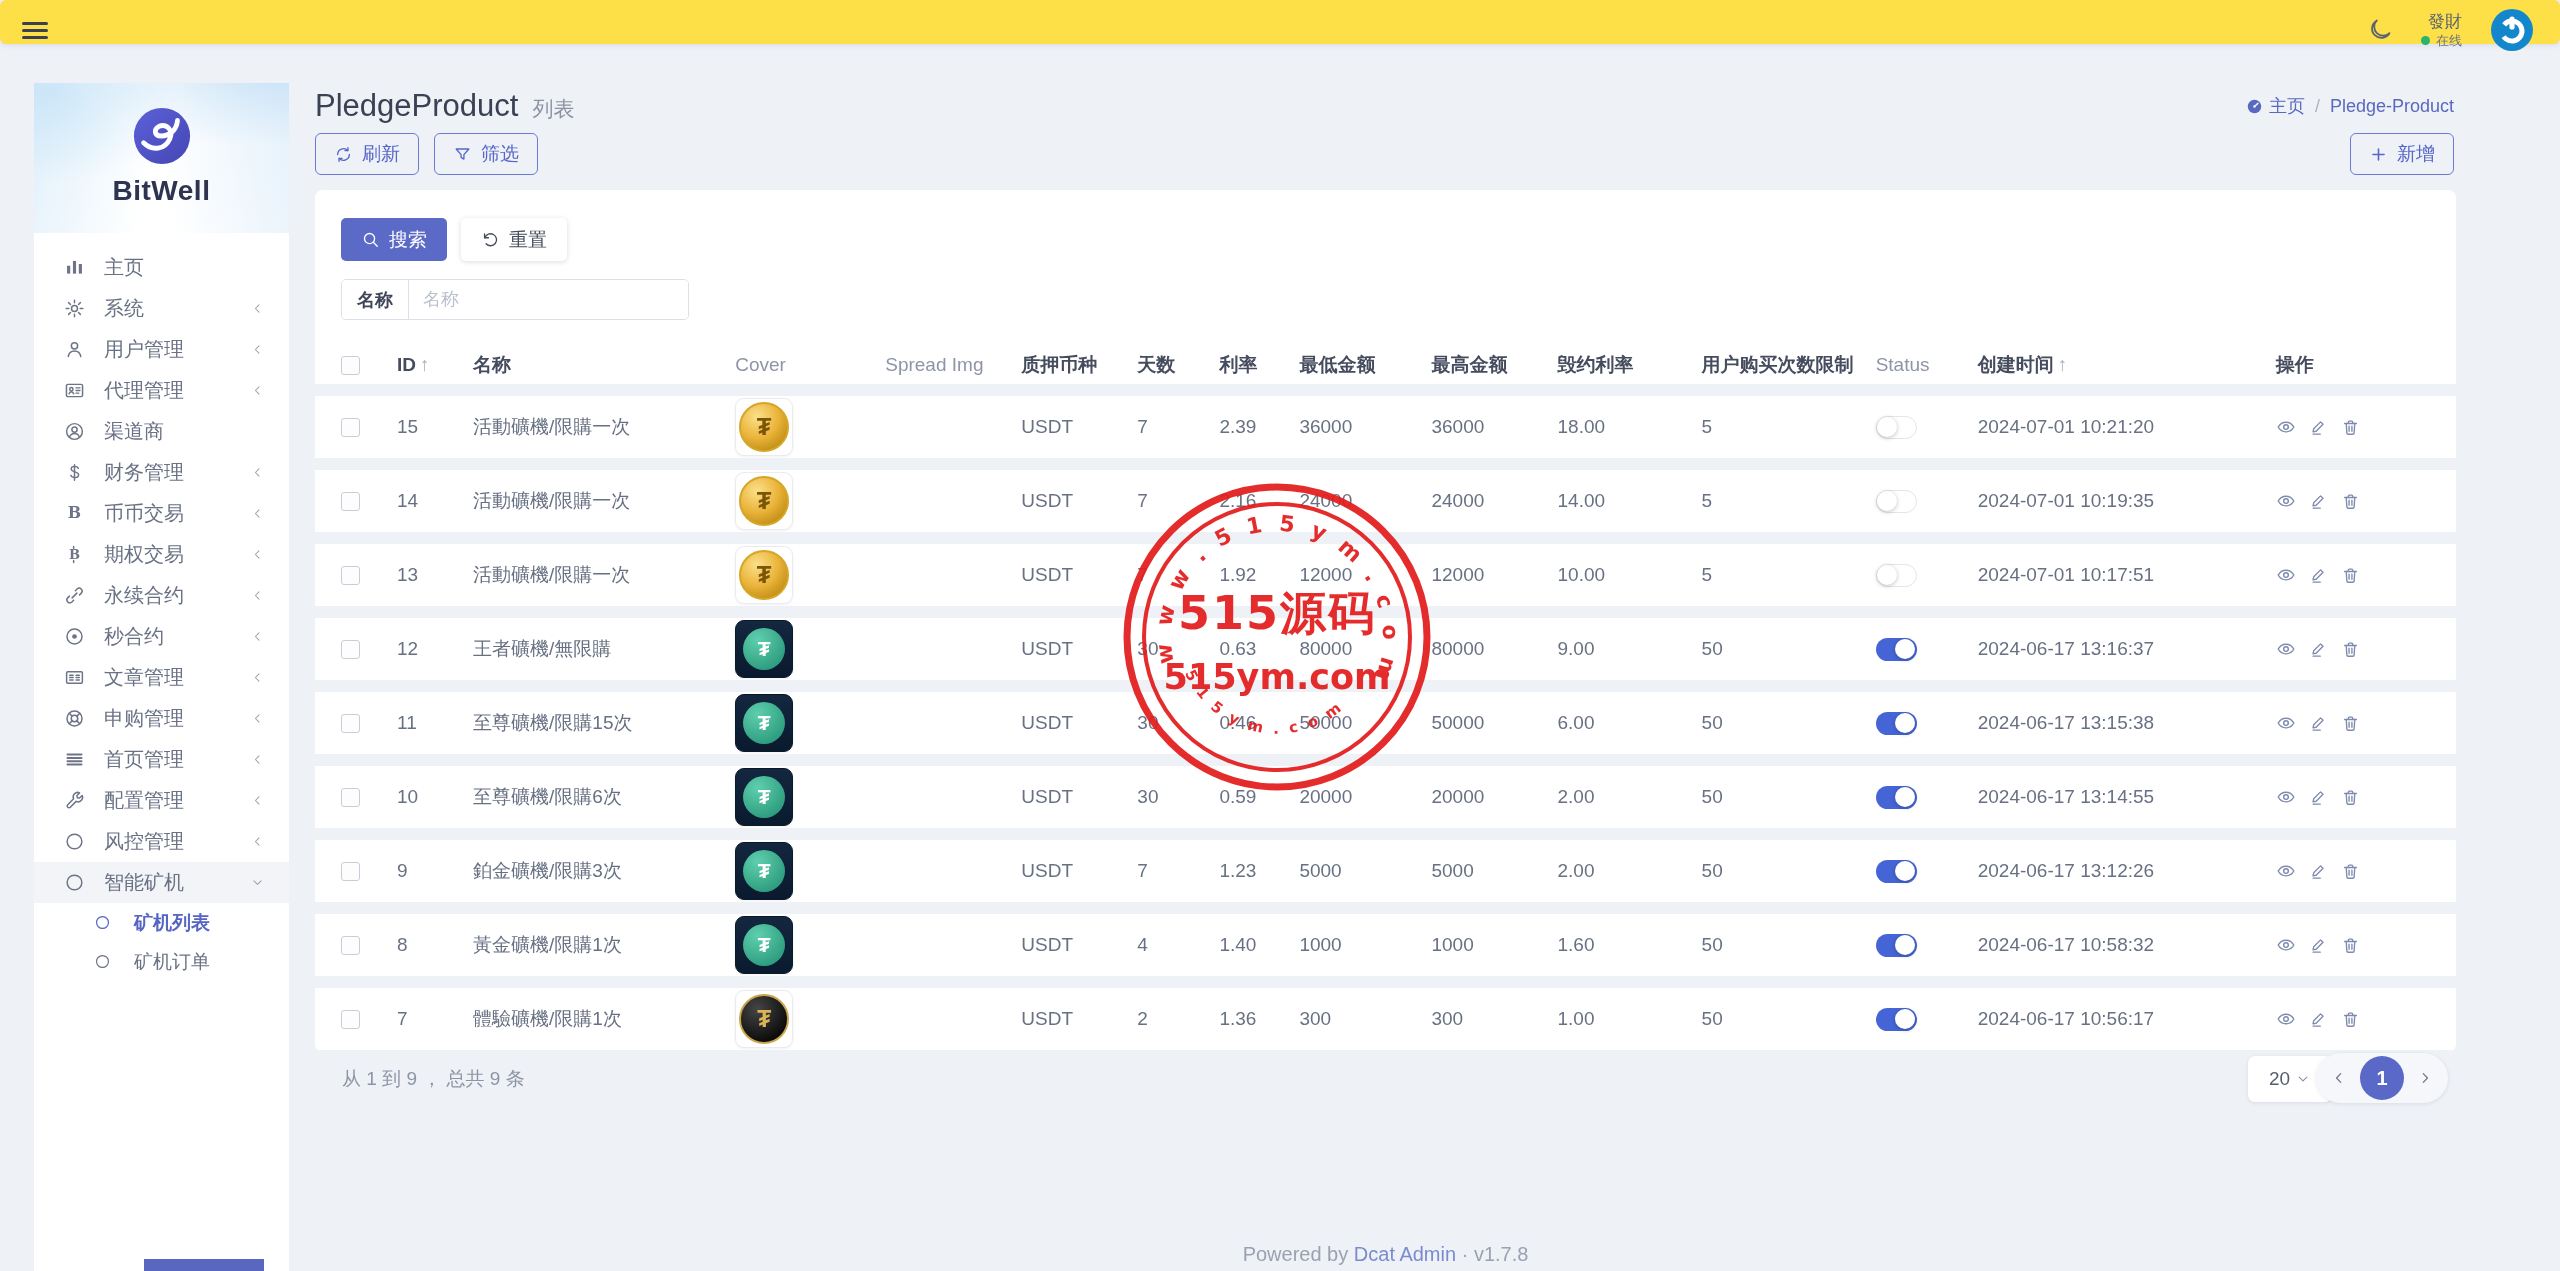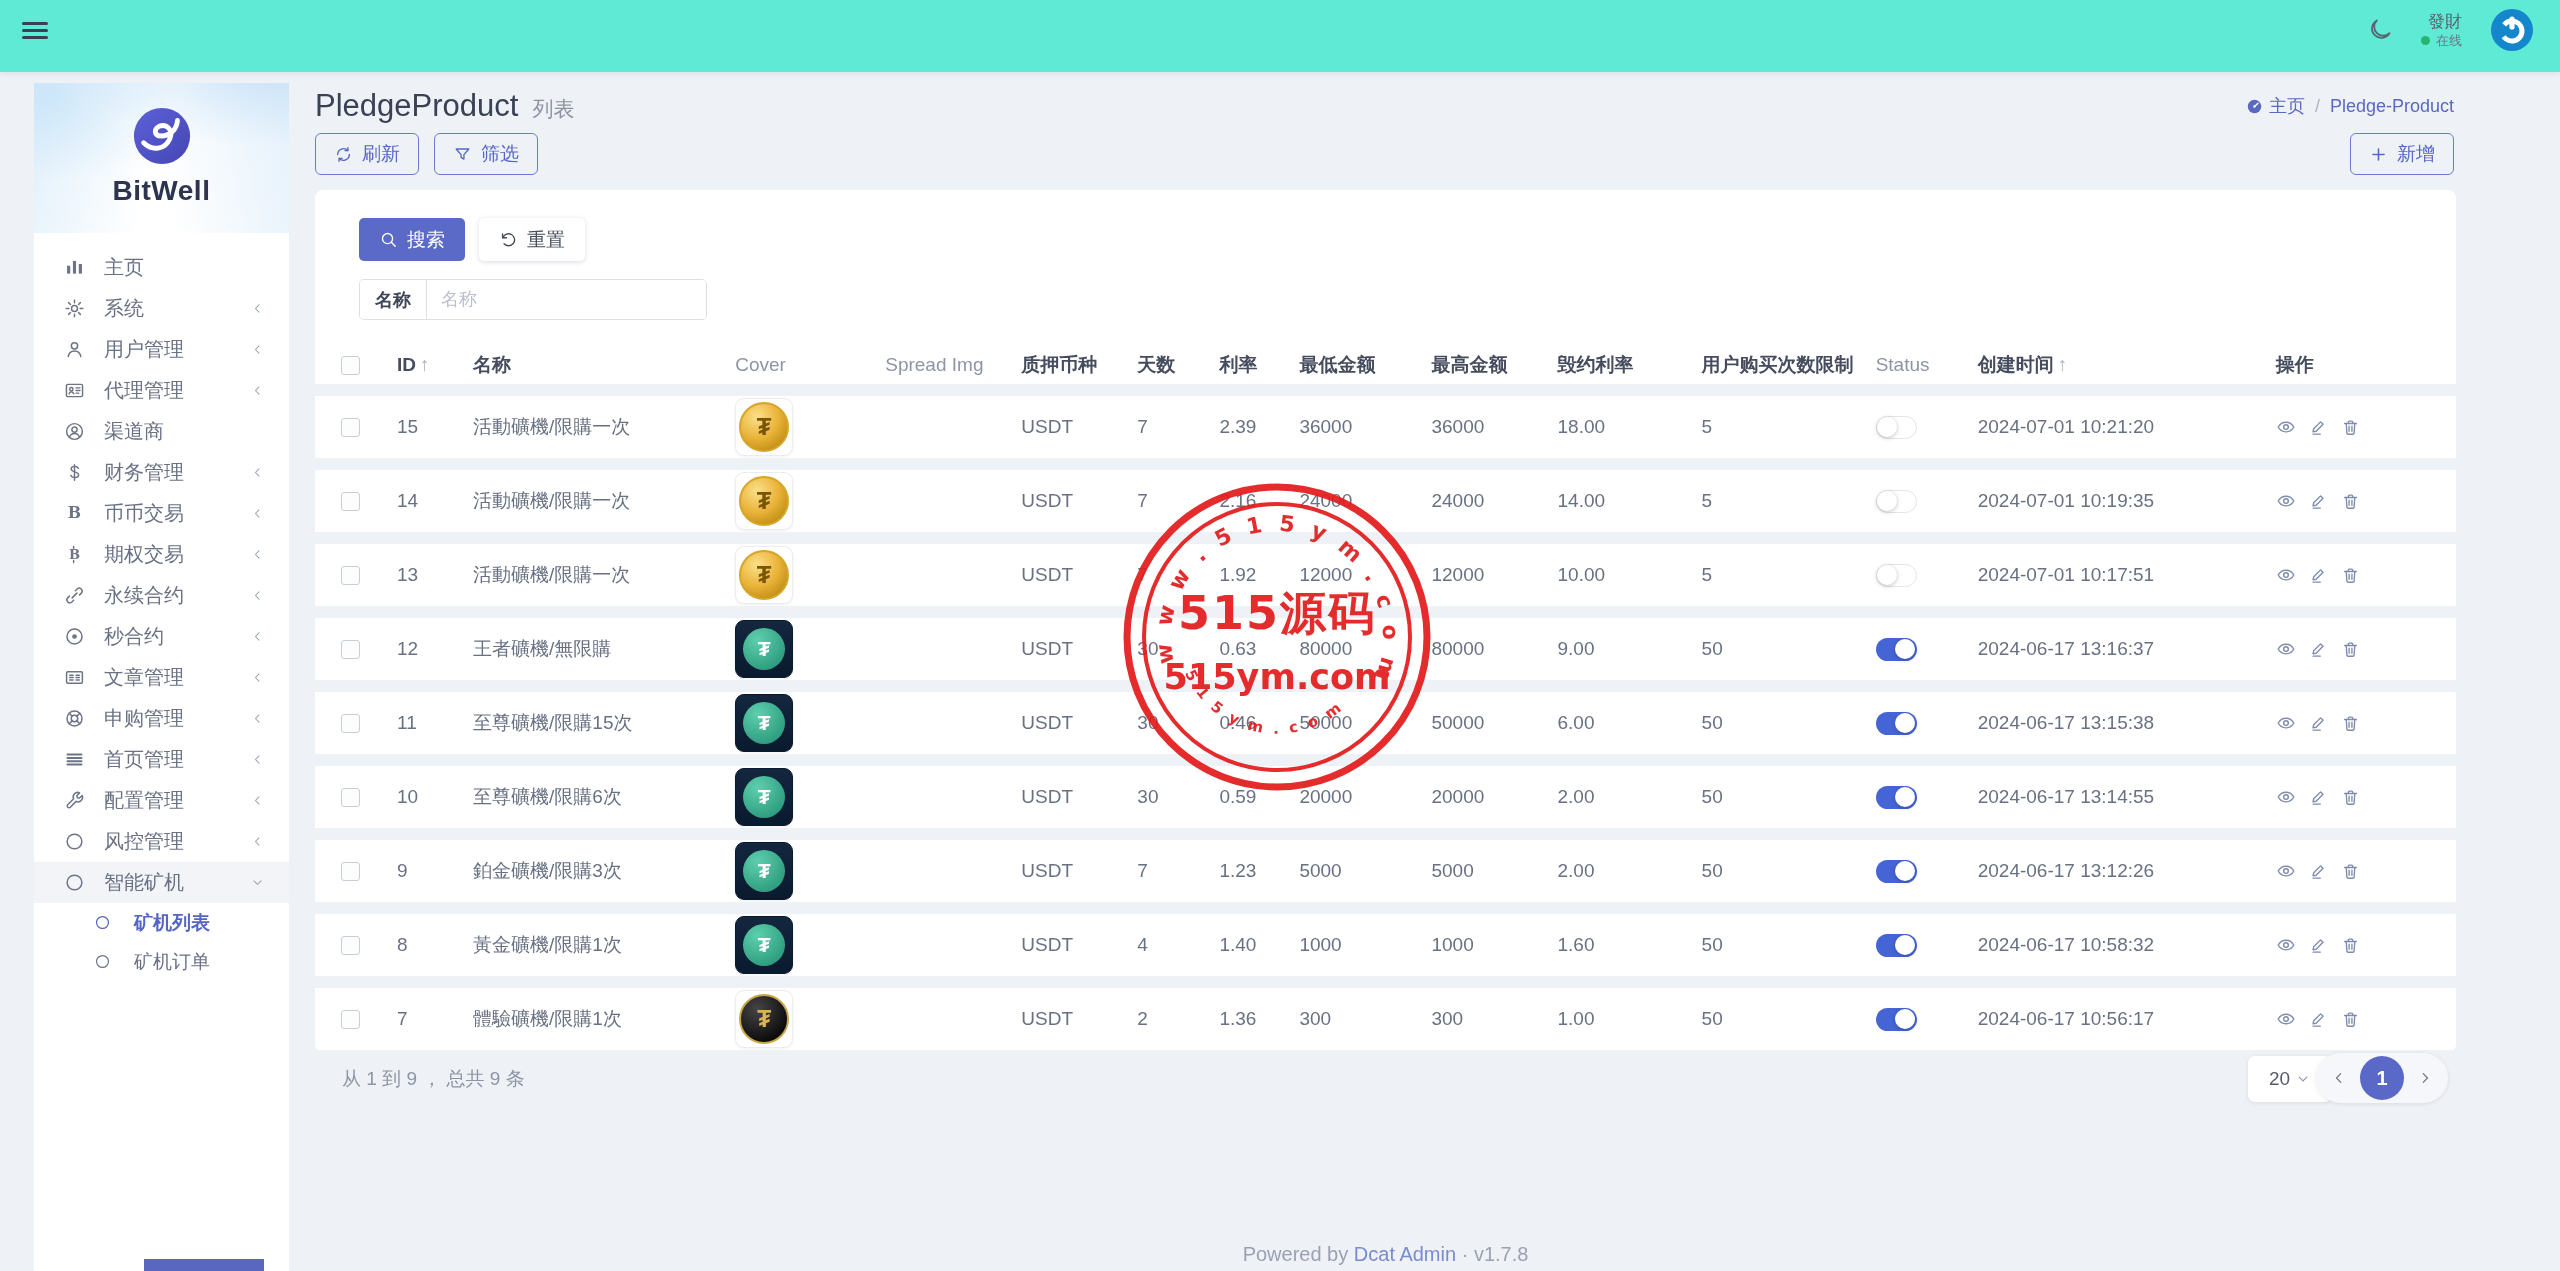--- a/index.html
+++ b/index.html
@@ -1,22 +1,22 @@
 <!DOCTYPE html>
 <html><head>
 <meta charset="utf-8">
 <style>
   * { margin:0; padding:0; box-sizing:border-box; }
   html,body { width:2560px; height:1271px; overflow:hidden;
     font-family:"Liberation Sans","DejaVu Sans",sans-serif;
     background:#eef1f6; color:#3b4254; }
 
   
-  .navbar { position:absolute; top:0; left:0; right:0; height:72px; background:#5eead4;
-    box-shadow:0 1px 6px rgba(40,50,80,.10); z-index:30; }
+  .navbar { position:absolute; top:0; left:0; right:0; height:44px; background:#fde047;
+    box-shadow:0 1px 6px rgba(40,50,80,.10); z-index:30;border-radius:6px; }
   .hamburger { position:absolute; left:22px; top:18px; width:26px; height:24px; cursor:pointer; }
   .hamburger span { display:block; height:3px; background:#3a3f51; border-radius:2px; margin:4px 0; }
   .nav-right { position:absolute; right:26px; top:0; height:60px; display:flex; align-items:center; gap:28px; }
   .moon { color:#5c6270; display:flex; cursor:pointer; }
   .userblock { text-align:right; line-height:1.25; cursor:pointer; }
   .user-name { font-size:17px; color:#5b6270; }
   .user-status { font-size:13px; color:#6d7584; display:flex; align-items:center; gap:6px; justify-content:flex-end; }
   .dot { width:9px; height:9px; border-radius:50%; background:#27b46e; display:inline-block; }
   .avatar { width:44px; height:44px; border-radius:50%; overflow:hidden; cursor:pointer; }
 
@@ -54,21 +54,21 @@
   
   .toolbar-left { position:absolute; left:315px; top:133px; display:flex; gap:15px; }
   .btn-outline { display:inline-flex; align-items:center; gap:9px; height:42px; padding:0 18px;
     border:1.5px solid #6b7bd4; border-radius:6px; color:#5767c9; font-size:19px;
     background:transparent; cursor:pointer; }
   .btn-add { position:absolute; right:106px; top:133px; }
 
   
   .card { position:absolute; left:315px; right:104px; top:190px; height:862px; background:#fff;
     border-radius:8px; overflow:hidden; }
-  .card-pad { padding:28px 0 0 44px; }
+  .card-pad { padding:28px 0 0 26px; }
   .search-row { display:flex; gap:14px; margin-bottom:18px; }
   .btn-search { display:inline-flex; align-items:center; gap:9px; height:43px; padding:0 20px;
     background:#5b6ac6; border:none; border-radius:5px; color:#fff; font-size:19px; cursor:pointer; }
   .btn-reset { display:inline-flex; align-items:center; gap:9px; height:43px; padding:0 20px;
     background:#fff; border:none; border-radius:5px; color:#454c5c; font-size:19px; cursor:pointer;
     box-shadow:0 1px 5px rgba(30,40,70,.16); }
   .input-group { display:flex; width:348px; height:41px; margin-bottom:26px;
     border:1px solid #dcdfe8; border-radius:5px; overflow:hidden; background:#fff; }
   .input-label { padding:0 15px; display:flex; align-items:center; font-size:18px; font-weight:bold;
     color:#3f4657; border-right:1px solid #dcdfe8; background:#fff; }

